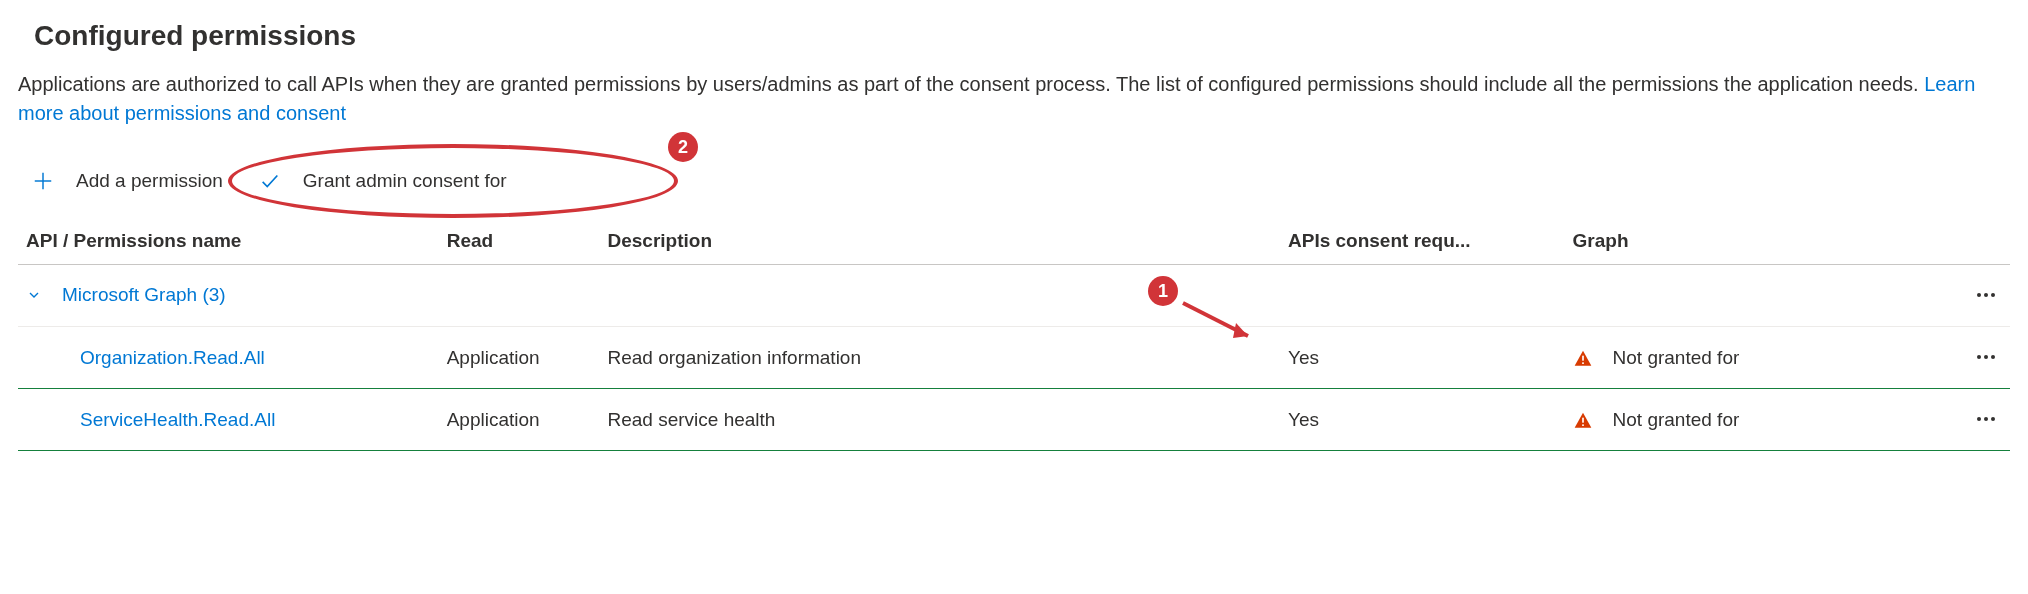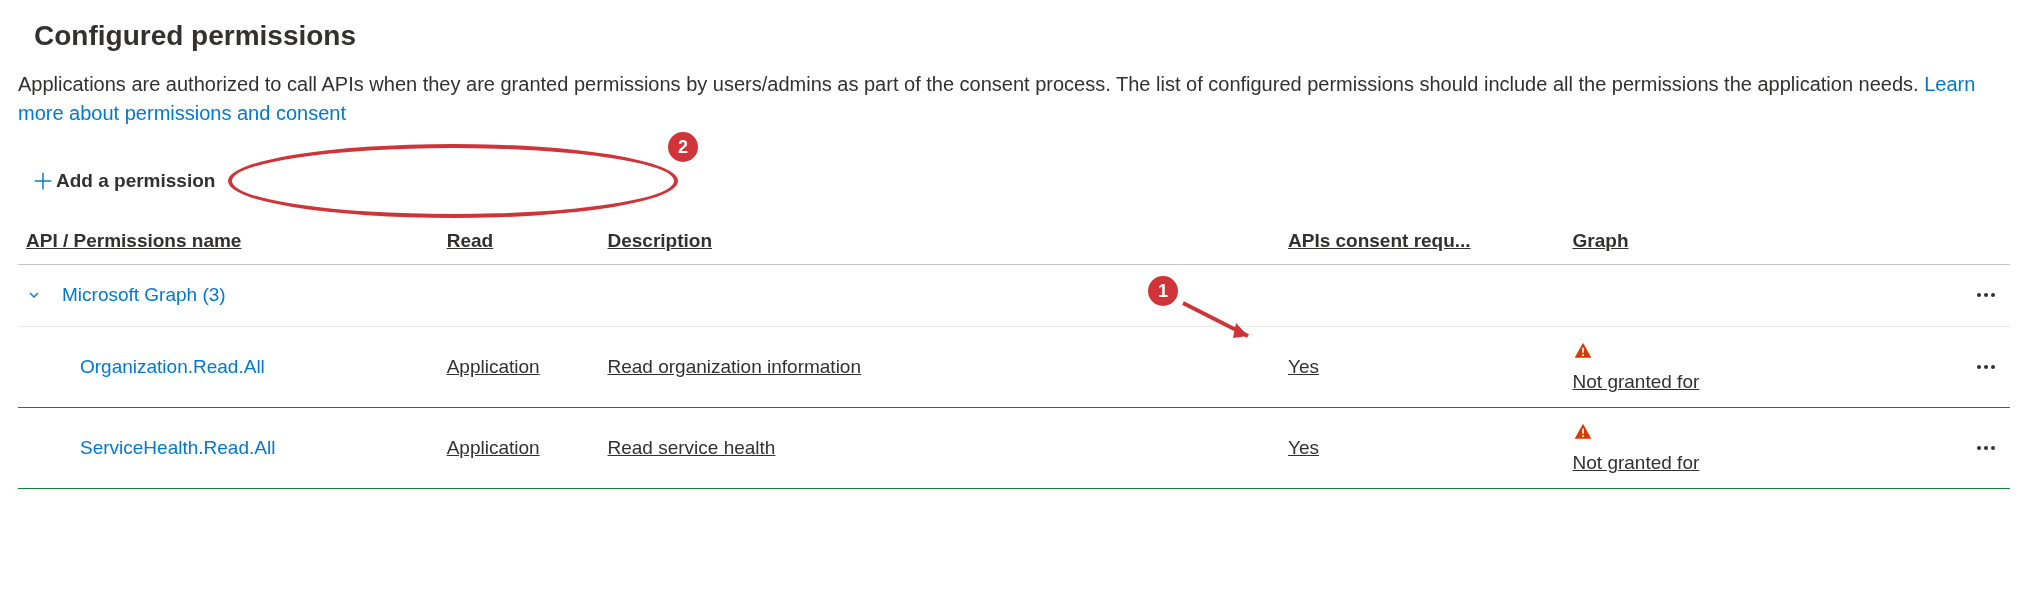--- a/index.html
+++ b/index.html
@@ -29,28 +29,27 @@
     .toolbar {
       display: flex;
       align-items: center;
       gap: 24px;
       padding: 8px 0 22px 8px;
       position: relative;
     }
     .toolbar-btn {
       display: inline-flex;
       align-items: center;
-      gap: 2px;
+      gap: 22px;
       background: none;
       border: none;
       font-size: 19px;
       color: #323130;
       cursor: pointer;
       padding: 4px 6px;
-      font-weight: bold;
     }
     .plus-icon {
       display: inline-flex;
       width: 22px; height: 22px;
       color: #0078d4;
     }
     .check-icon {
       display: inline-flex;
       width: 22px; height: 22px;
       color: #0078d4;
@@ -120,61 +119,68 @@
       width:16px; height:16px;
     }
     .perm-link {
       color: #0078d4;
       text-decoration: none;
       padding-left: 54px;
       display: inline-block;
     }
     .status-cell {
       display: flex;
-      align-items: flex-start;
-      gap: 10px;
-      flex-direction: column;
+      align-items: flex-end;
+      gap: 20px;
     }
     .warn-icon {
       display:inline-flex;
       width:20px; height:20px;
       color:#d83b01;
     }
     .more-btn {
       background:none;
       border:none;
       cursor:pointer;
       padding:4px;
       display:inline-flex;
     }
     .dots {
       display:inline-flex;
       width:24px; height:24px;
       color:#323130;
     }
-    .table-wrap { position: relative; text-decoration: underline; }
+    .table-wrap { position: relative; }
   </style>
 </head>
 <body>
 
 <h2>Configured permissions</h2>
 
 <p class="intro">
   <span>Applications are authorized to call APIs when they are granted permissions by users/admins as part of the consent process. The list of configured permissions should include all the permissions the application needs. </span><a href="#">Learn more about permissions and consent</a>
 </p>
 
 <div class="toolbar">
   <button class="toolbar-btn">
     <span class="plus-icon">
       <svg viewBox="0 0 24 24" fill="none" stroke="currentColor" stroke-width="1.6">
           <line x1="12" y1="3" x2="12" y2="21"></line>
           <line x1="3" y1="12" x2="21" y2="12"></line>
         </svg>
     </span>
     <span>Add a permission</span>
+  </button>
+  <button class="toolbar-btn">
+    <span class="check-icon">
+      <svg viewBox="0 0 24 24" fill="none" stroke="currentColor" stroke-width="1.8">
+          <polyline points="4 13 9 18 20 6"></polyline>
+        </svg>
+    </span>
+    <span>Grant admin consent for</span>
   </button>
 
   <span class="oval-highlight" style="left:210px; top:-14px; width:450px; height:74px;"></span>
   <span class="badge" style="left:650px; top:-26px;">2</span>
 </div>
 
 <div class="table-wrap">
 <table>
   <colgroup>
     <col class="col-name">

